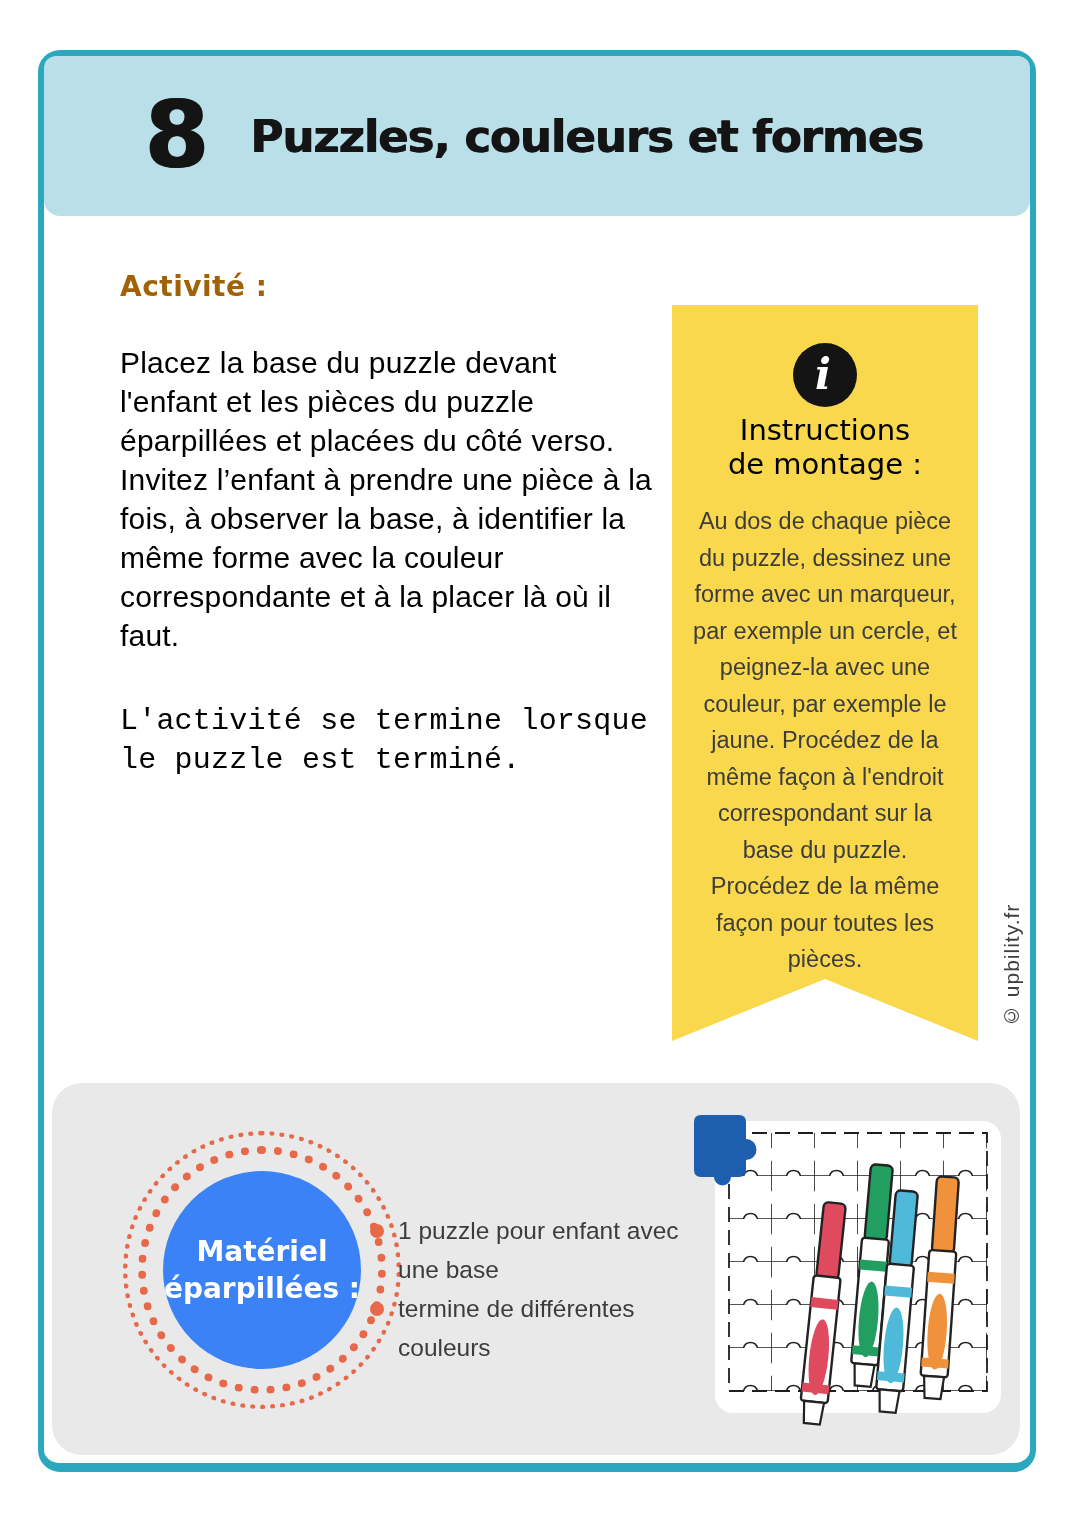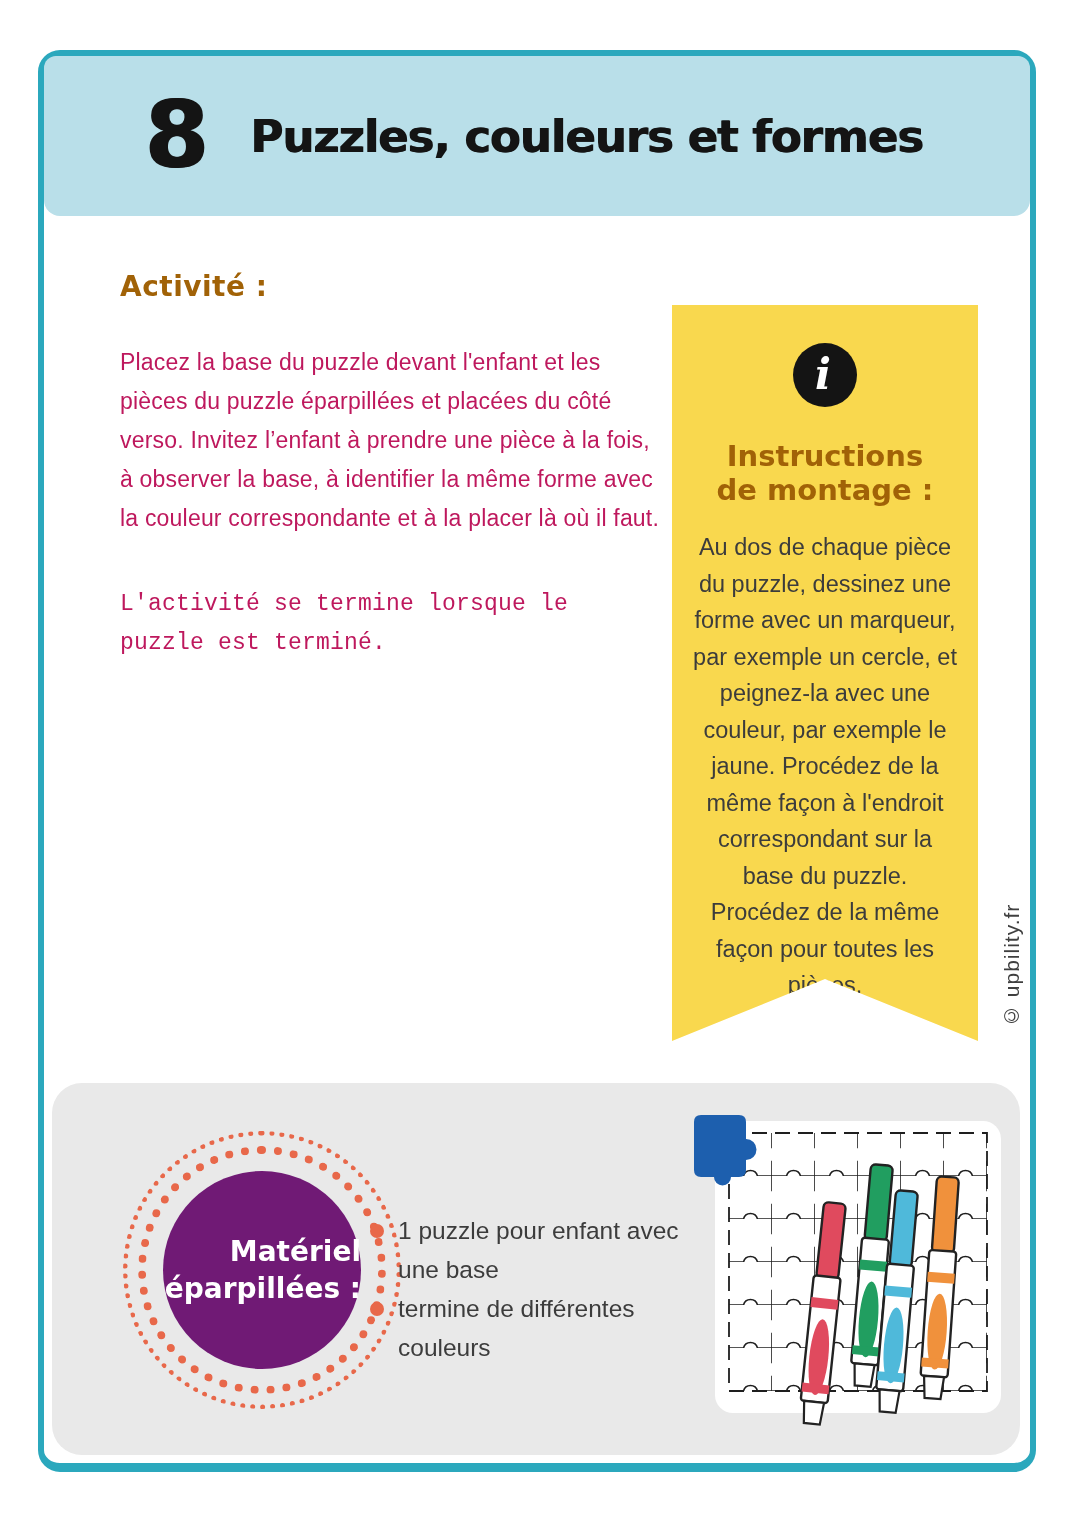--- a/index.html
+++ b/index.html
@@ -31,43 +31,43 @@
     text-shadow:1px 0 0 #141414;
   }
 
   
   .activity { position:absolute; left:76px; top:214px; width:540px; }
   .activity-heading {
     font-family:"DejaVu Sans", sans-serif; font-weight:900;
     font-size:28px; color:#a16207; letter-spacing:0.5px;
   }
   .activity-p {
-    margin-top:40px; font-size:23px; line-height:39px; color:#be185d;
+    margin-top:40px; font-size:30px; line-height:39px; color:#000000;
     letter-spacing:0.2px;
   }
   .activity-p2 { margin-top:47px;font-family:Liberation Mono, monospace; }
 
   
   .ribbon {
     position:absolute; left:628px; top:249px; width:306px; height:736px;
     background:#f9d84e;
     clip-path:polygon(0 0, 100% 0, 100% 100%, 50% calc(100% - 62px), 0 100%);
     text-align:center;
   }
   .info-icon {
     width:64px; height:64px; border-radius:50%; background:#141414;
     margin:38px auto 0 auto; display:flex; align-items:center; justify-content:center;
   }
   .info-icon span {
     font-family:"DejaVu Serif", serif; font-style:italic; font-weight:700;
     color:#ffffff; font-size:42px; line-height:1; padding-right:4px;
   }
   .ribbon-heading {
-    margin-top:32px; font-family:"DejaVu Sans", sans-serif; font-weight:700;
-    font-size:29px; line-height:34px; color:#a16207;
+    margin-top:6px; font-family:"DejaVu Sans", sans-serif; font-weight:400;
+    font-size:29px; line-height:34px; color:#000000;
   }
   .ribbon-body {
     margin:22px auto 17px auto; width:264px;
     font-size:23.5px; line-height:36.5px; color:#3c3c3c;
   }
 
   
   .copyright {
     position:absolute; right:6px; top:822px; height:150px;
     writing-mode:vertical-rl; transform:rotate(180deg);
@@ -82,22 +82,22 @@
   .badge-dots-outer {
     position:absolute; left:71px; top:48px; width:278px; height:278px;
     border:5px dotted #e8684a; border-radius:50%;
     display:flex; align-items:center; justify-content:center;
   }
   .badge-dots-inner {
     width:248px; height:248px; border:8px dotted #e8684a; border-radius:50%;
     display:flex; align-items:center; justify-content:center;
   }
   .badge {
-    width:198px; height:198px; border-radius:50%; background:#701a75;
-    display:flex; flex-direction:column; align-items:flex-end; justify-content:center;
+    width:198px; height:198px; border-radius:50%; background:#3b82f6;
+    display:flex; flex-direction:column; align-items:center; justify-content:center;
     font-family:"DejaVu Sans", sans-serif; font-weight:900;
     font-size:28px; line-height:37px; color:#ffffff;
   }
   .materials-list {
     position:absolute; left:318px; top:128px; list-style:none; width:320px;
   }
   .materials-list li {
     position:relative; padding-left:28px;
     font-size:24.5px; line-height:39px; color:#3c3c3c;
   }

